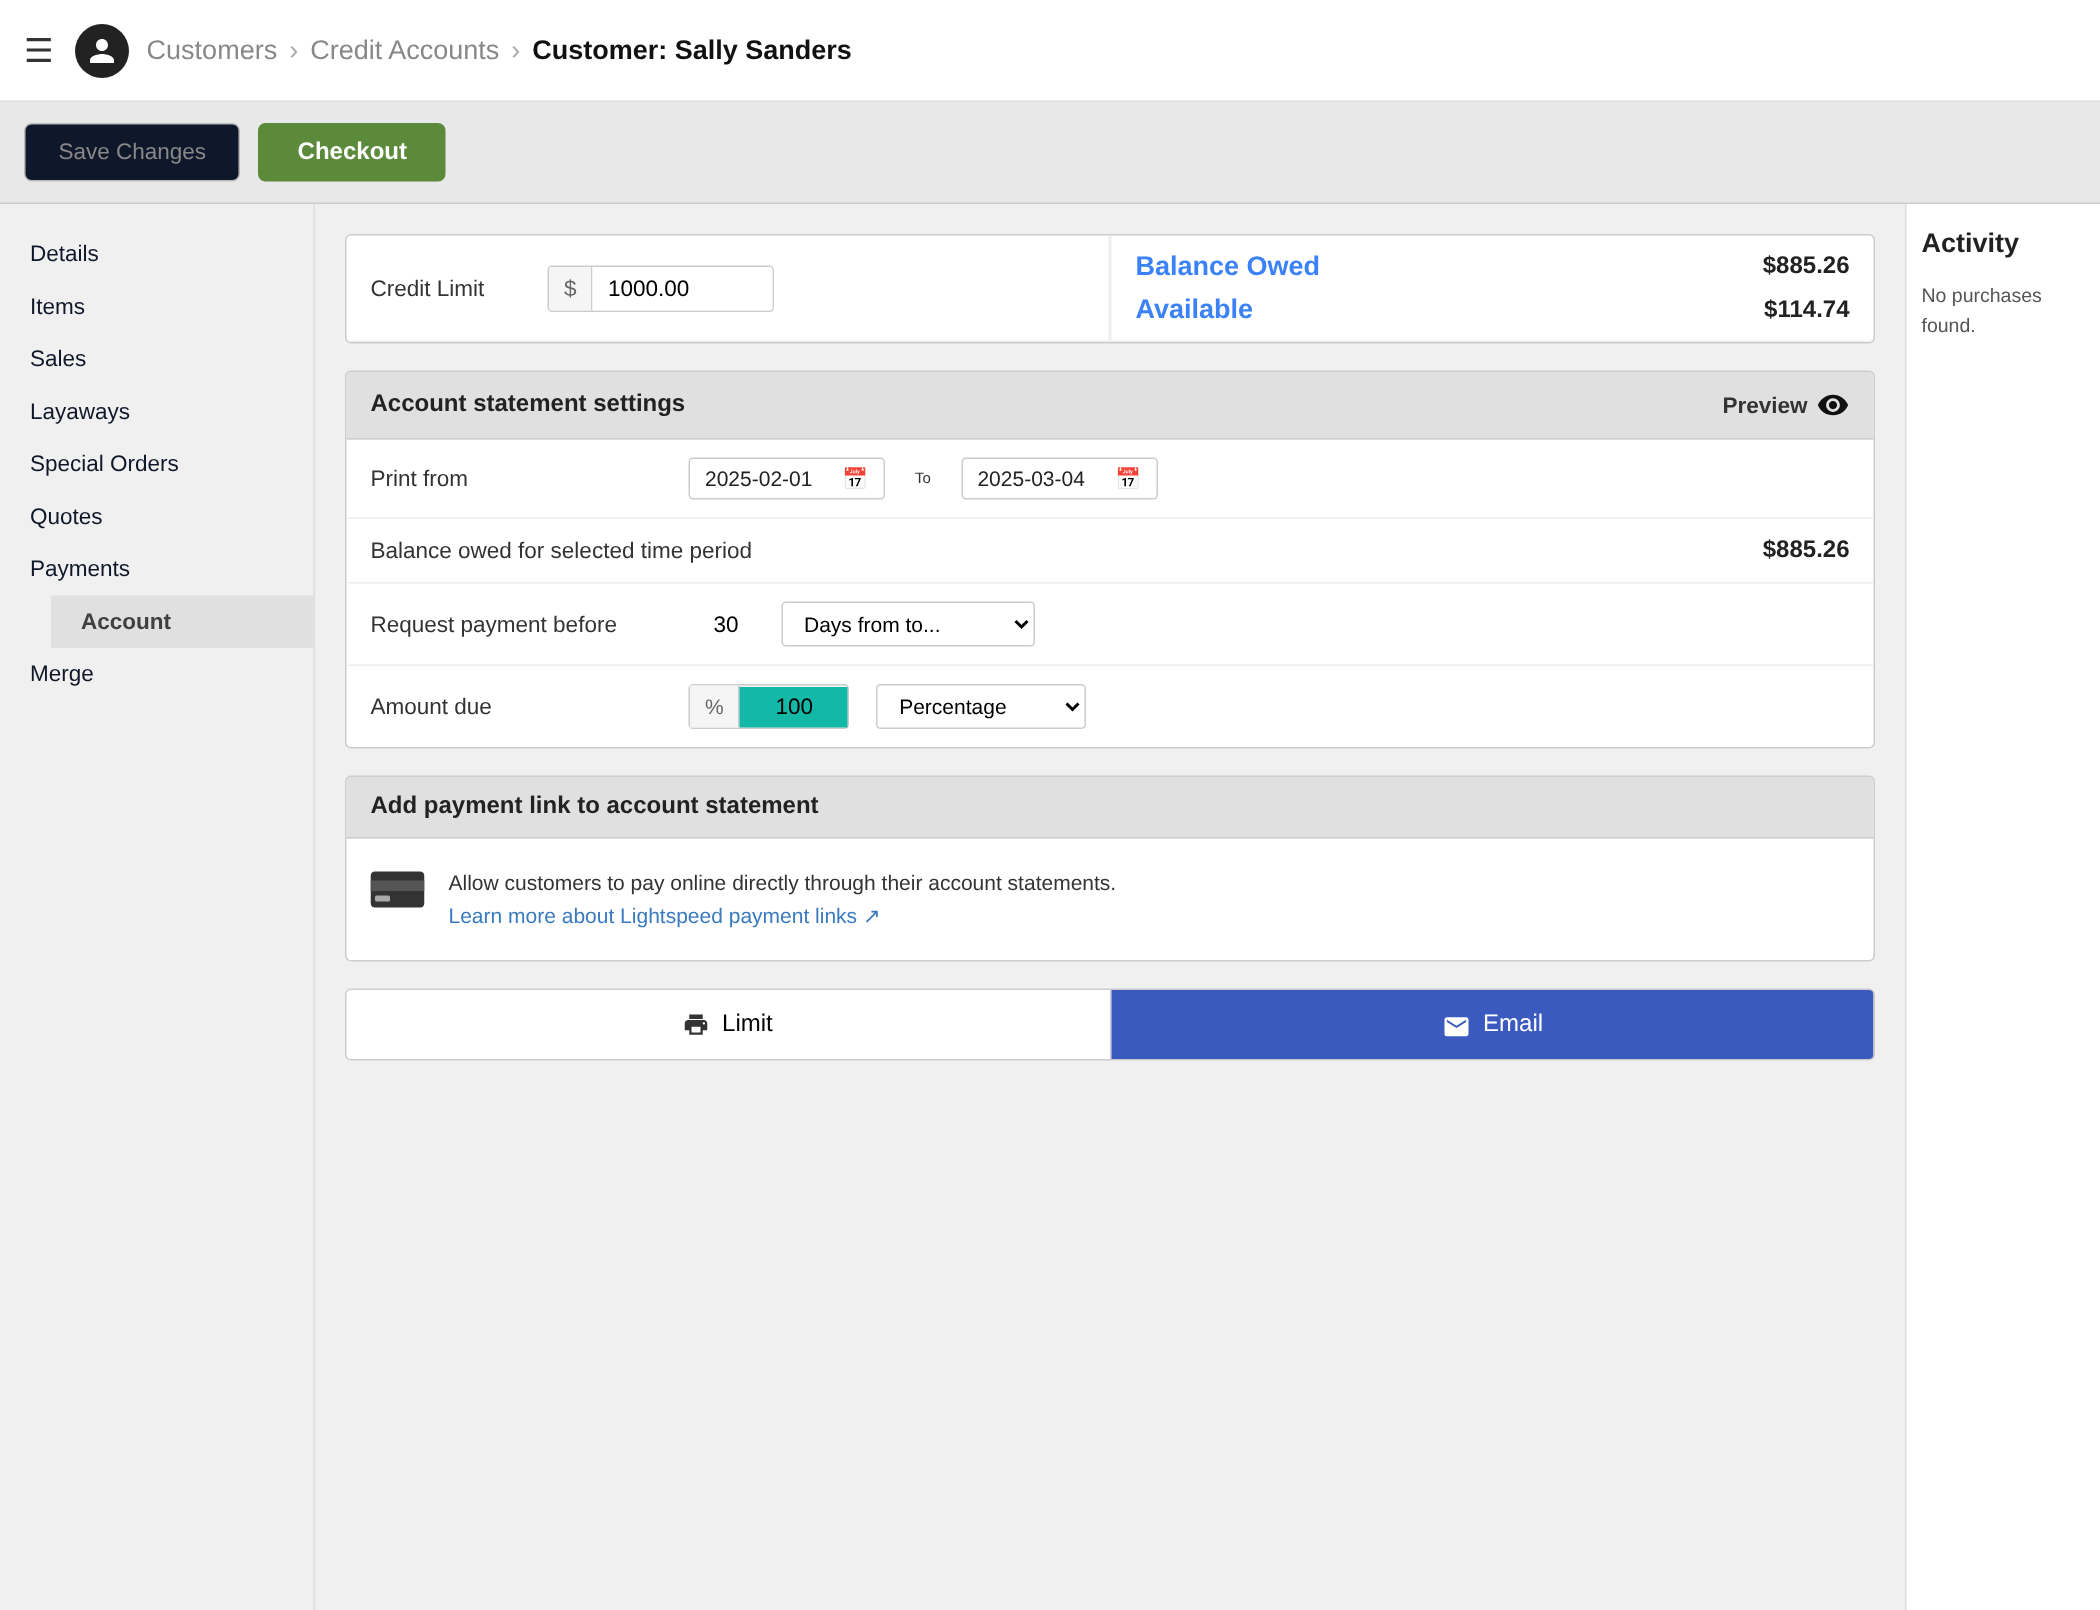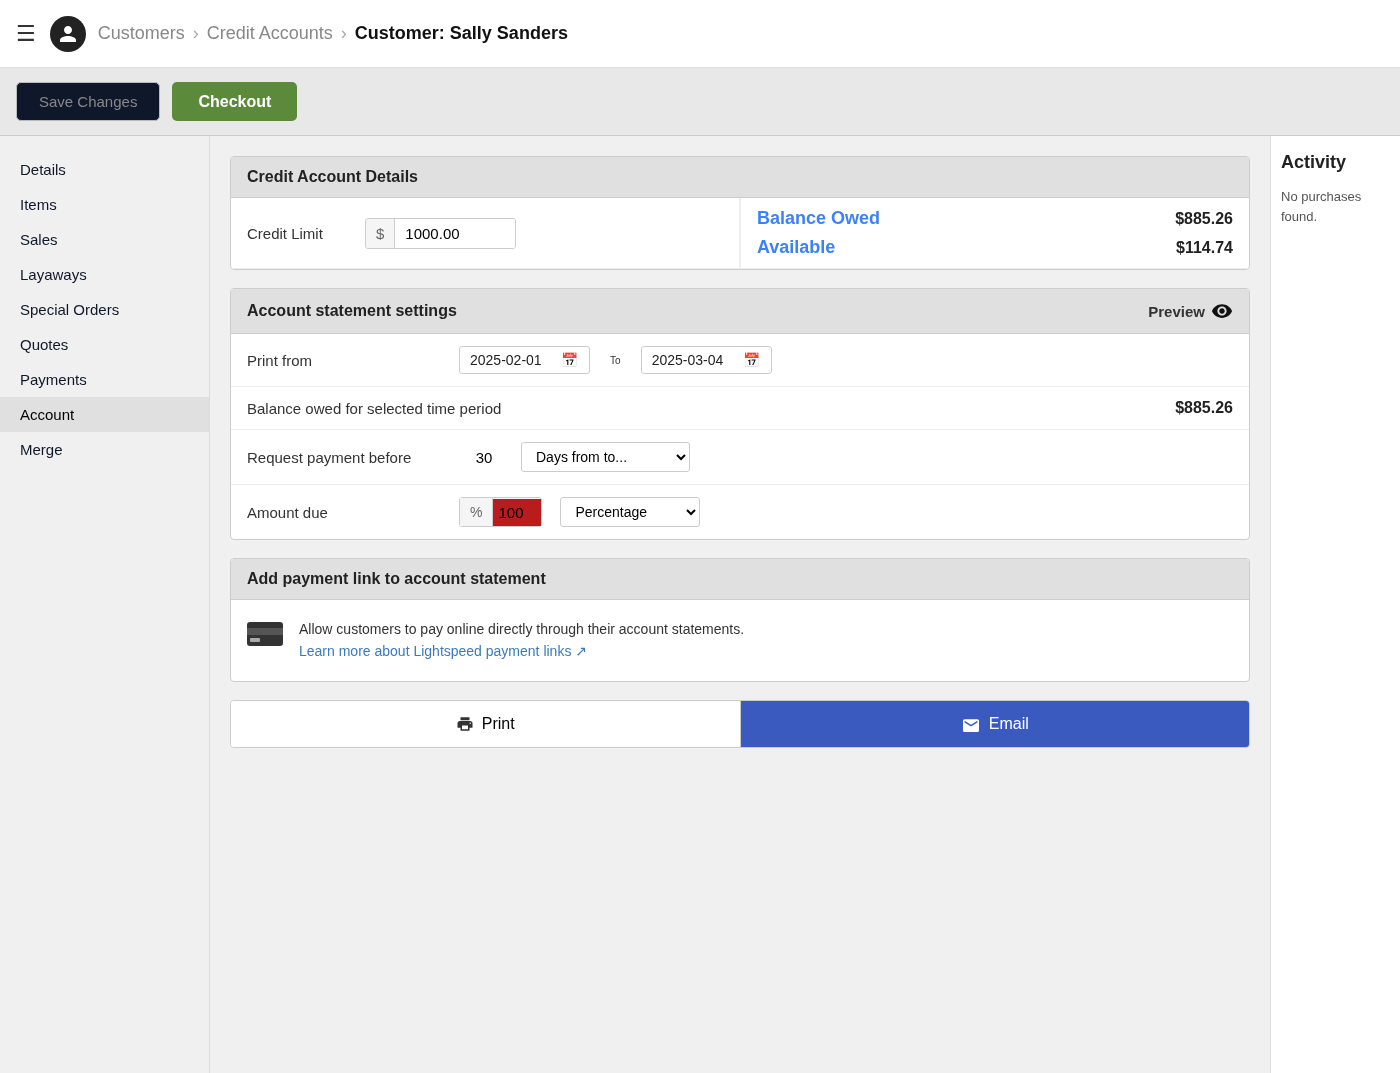--- a/index.html
+++ b/index.html
@@ -18,21 +18,21 @@
     .toolbar { background: #e8e8e8; padding: 14px 16px; display: flex; gap: 12px; border-bottom: 1px solid #ccc; }
     .btn-save { background: #0f172a; border: 1px solid #bbb; color: #888; padding: 10px 22px; font-size: 15px; border-radius: 5px; cursor: pointer; }
     .btn-checkout { background: #5a8a3a; border: none; color: #fff; padding: 10px 26px; font-size: 16px; font-weight: 600; border-radius: 5px; cursor: pointer; }
 
     
     .main-layout { display: flex; height: calc(1073px - 68px - 60px); }
 
     
     .sidebar { width: 210px; background: #f0f0f0; border-right: 1px solid #ddd; padding: 16px 0; flex-shrink: 0; }
     .sidebar-item { padding: 9px 20px; font-size: 15px; cursor: pointer; color: #0f172a; }
-    .sidebar-item.active { background: #e0e0e0; color: #000000; font-weight: 400; }
+    .sidebar-item.active { background: #e0e0e0; color: #404040; font-weight: 700; margin-left: 34px; }
 
     
     .content { flex: 1; padding: 20px; overflow-y: auto; background: #f0f0f0; }
 
     
     .activity-panel { width: 130px; background: #fff; border-left: 1px solid #ddd; padding: 16px 10px; flex-shrink: 0; }
     .activity-title { font-size: 18px; font-weight: 700; margin-bottom: 14px; }
     .activity-empty { font-size: 13px; color: #555; line-height: 1.5; }
 
     
@@ -53,21 +53,21 @@
     .stmt-row { display: flex; align-items: center; padding: 12px 16px; border-bottom: 1px solid #eee; gap: 12px; }
     .stmt-row:last-child { border-bottom: none; }
     .stmt-label { min-width: 200px; font-size: 15px; color: #333; }
     .stmt-date-wrap { display: flex; align-items: center; border: 1px solid #ccc; border-radius: 3px; padding: 5px 10px; background: #fff; gap: 20px; font-size: 14px; cursor: pointer; }
     .stmt-to { font-size: 10px; color: #333; margin: 0 8px; }
     .stmt-amount { font-weight: 700; font-size: 16px; margin-left: auto; }
     .stmt-num-input { border: none; outline: none; background: transparent; font-size: 15px; width: 50px; text-align: center; }
     .stmt-select { border: 1px solid #ccc; border-radius: 3px; padding: 5px 10px; font-size: 14px; background: #fff; cursor: pointer; min-width: 140px; appearance: auto; }
     .stmt-percent-wrap { display: flex; align-items: center; border: 1px solid #ccc; border-radius: 3px; background: #f5f5f5; padding: 0; margin-right: 6px; }
     .stmt-percent-prefix { padding: 6px 10px; color: #666; font-size: 14px; border-right: 1px solid #ccc; background: #f5f5f5; }
-    .stmt-num-input2 { border: none; outline: none; background: #b91c1c; font-size: 15px; width: 48px; padding: 5px; }
+    .stmt-num-input2 { border: none; outline: none; background: #14b8a6; font-size: 15px; width: 72px; text-align: center; padding: 5px; }
 
     
     .preview-btn { display: flex; align-items: center; gap: 6px; font-size: 15px; color: #333; cursor: pointer; }
 
     
     .payment-link-body { display: flex; align-items: flex-start; padding: 18px 16px; gap: 16px; }
     .credit-card-icon { font-size: 28px; color: #333; flex-shrink: 0; margin-top: 2px; }
     .payment-link-text { font-size: 14px; color: #333; line-height: 1.6; }
     .payment-link-text a { color: #3a7abf; text-decoration: none; }
 
@@ -112,23 +112,20 @@
     <div class="sidebar-item">Special Orders</div>
     <div class="sidebar-item">Quotes</div>
     <div class="sidebar-item">Payments</div>
     <div class="sidebar-item active">Account</div>
     <div class="sidebar-item">Merge</div>
   </div>
 
   <div class="content">
 
     <div class="card">
-      <div class="card-header">
-        <span>Credit Account Details</span>
-      </div>
       <div class="card-body">
         <div style="display:flex; border-bottom: 1px solid #eee;">
           <div class="credit-cell" style="flex:1; border-right:1px solid #eee;">
             <span class="credit-cell-label">Credit Limit</span>
             <div class="credit-input-wrap">
               <span class="credit-input-prefix">$</span>
               <input class="credit-input" type="text" value="1000.00" style="">
             </div>
           </div>
           <div class="credit-right">
@@ -218,21 +215,21 @@
           <span style="color:#3a7abf;"> ↗</span>
         </div>
       </div>
     </div>
 
     <div class="bottom-buttons">
       <button class="btn-print">
         <svg width="18" height="18" viewBox="0 0 24 24" fill="#333">
             <path d="M19 8H5c-1.66 0-3 1.34-3 3v6h4v4h12v-4h4v-6c0-1.66-1.34-3-3-3zm-3 11H8v-5h8v5zm3-7c-.55 0-1-.45-1-1s.45-1 1-1 1 .45 1 1-.45 1-1 1zm-1-9H6v4h12V3z"></path>
           </svg>
-        <span>Print</span>
+        <span>Limit</span>
       </button>
       <button class="btn-email">
         <svg width="20" height="16" viewBox="0 0 24 20" fill="#fff">
             <path d="M20 4H4c-1.1 0-2 .9-2 2v12c0 1.1.9 2 2 2h16c1.1 0 2-.9 2-2V6c0-1.1-.9-2-2-2zm0 4l-8 5-8-5V6l8 5 8-5v2z"></path>
           </svg>
         <span>Email</span>
       </button>
     </div>
 
   </div>

